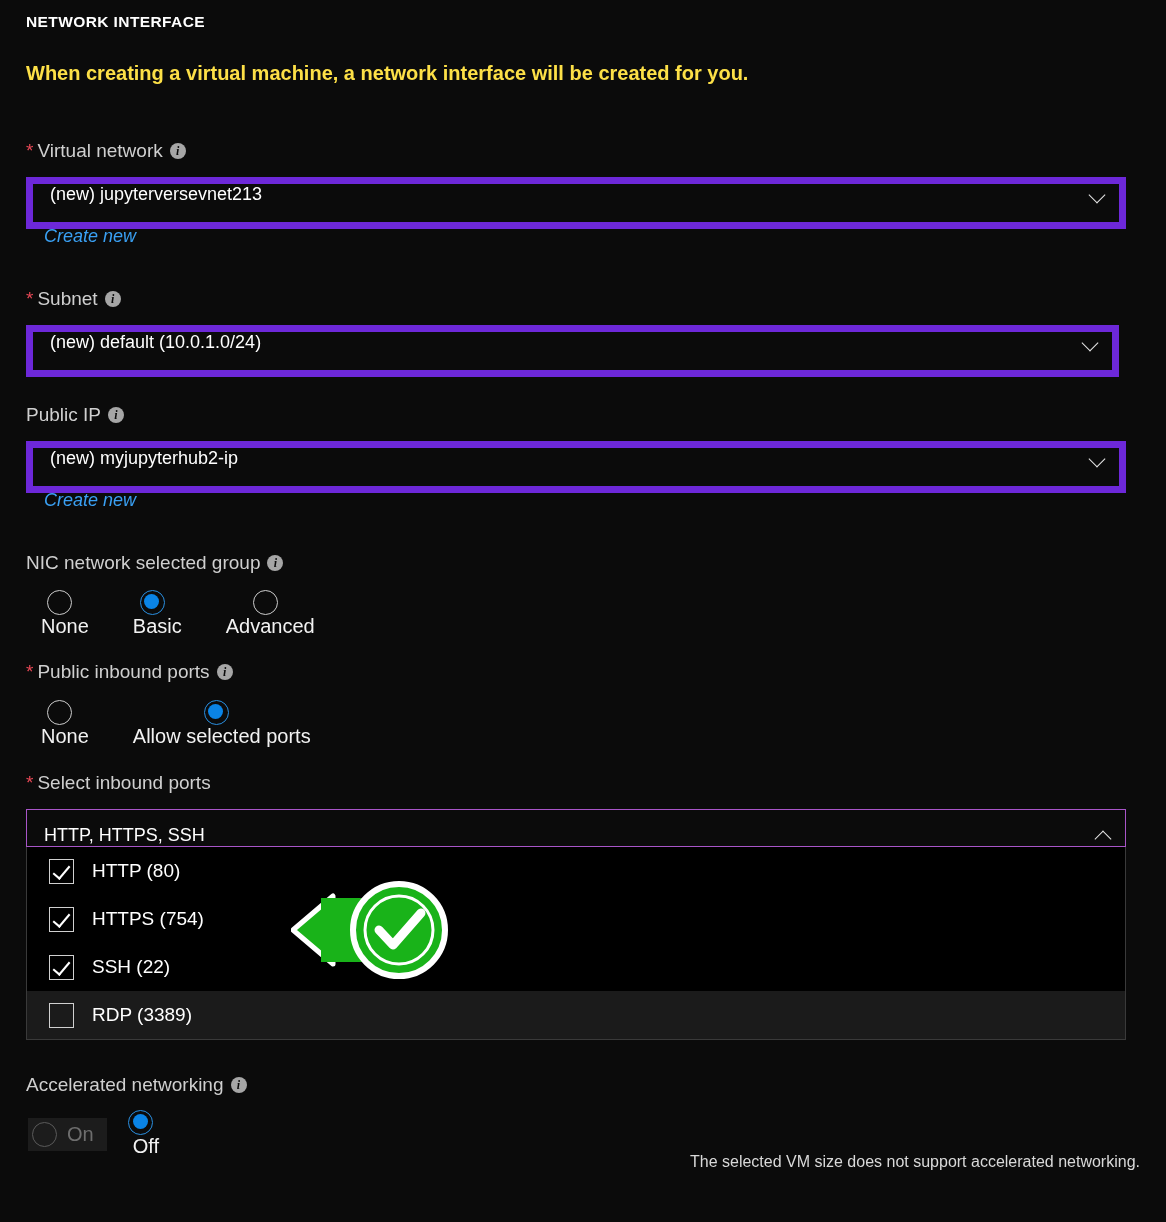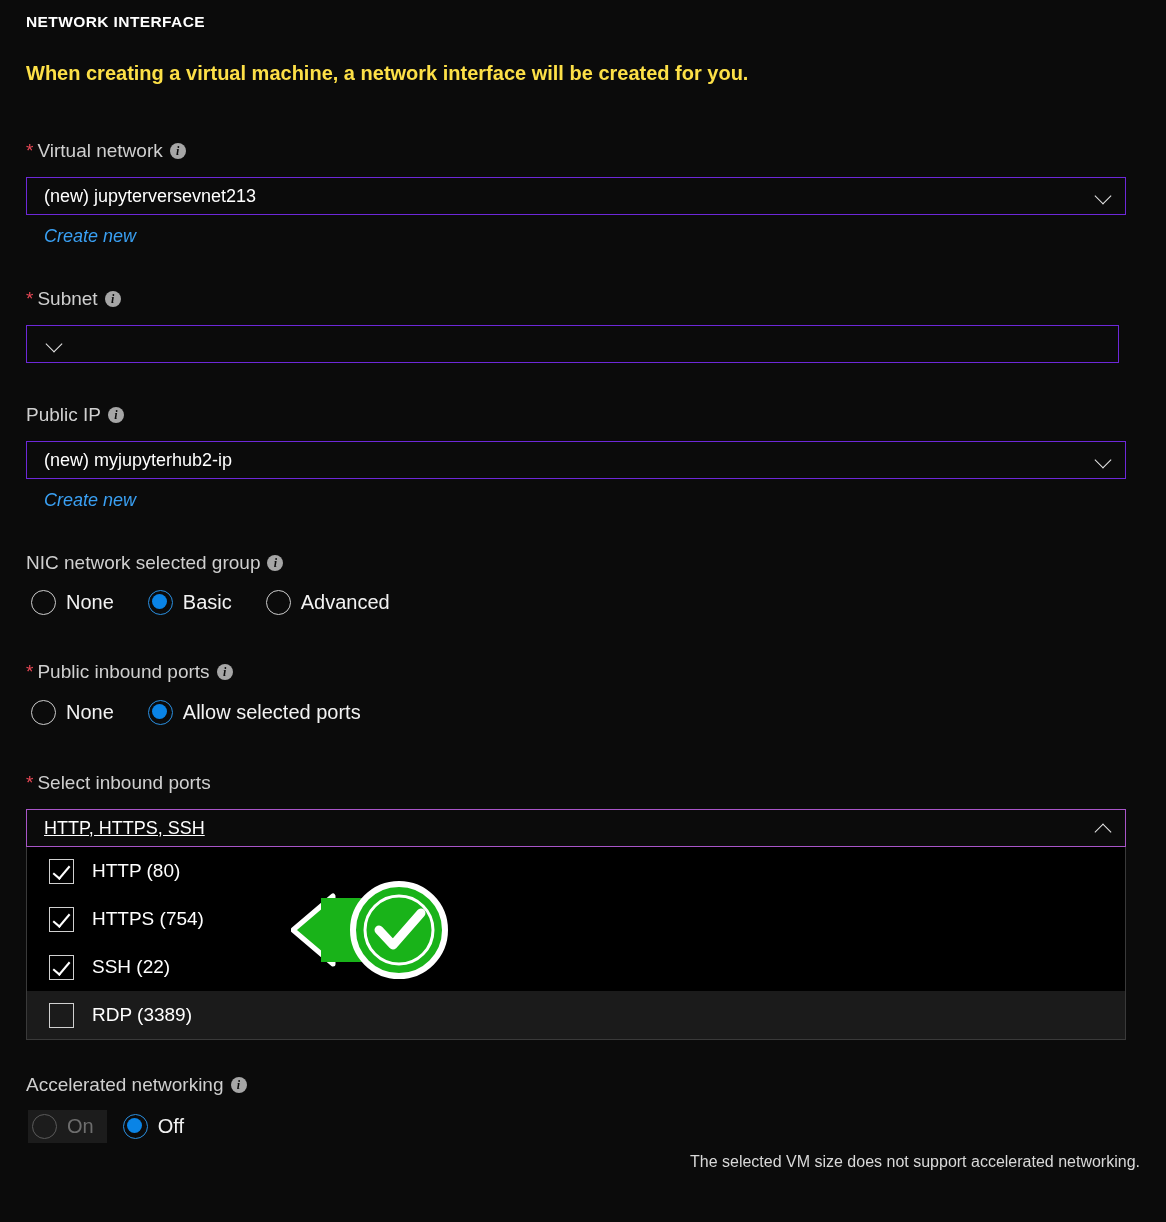--- a/index.html
+++ b/index.html
@@ -63,26 +63,25 @@
     font-style: italic;
     font-family: "Liberation Serif", serif;
     text-align: center;
     line-height: 16px;
     vertical-align: 2px;
     margin-left: 7px;
   }
   .combo {
     position: absolute;
     left: 26px;
-    height: 38px;
-    border: 1px solid #6d28d9;
+    height: 52px;
+    border: 7px solid #6d28d9;
     background: #0b0b0b;
     box-sizing: border-box;
     display: flex;
-    align-items: center;
     padding: 0 10px 0 17px;
     font-size: 18px;
     color: #ffffff;
   }
   .combo .val {
     flex: 1;
     white-space: nowrap;
     overflow: hidden;
     text-overflow: ellipsis;
   }
@@ -119,20 +118,21 @@
   .radio-row {
     position: absolute;
     display: flex;
     align-items: center;
   }
   .radio-item {
     display: flex;
     align-items: center;
     margin-right: 34px;
     cursor: pointer;
+    flex-direction: column;
   }
   .radio {
     width: 25px;
     height: 25px;
     border-radius: 50%;
     border: 1.8px solid #cccccc;
     box-sizing: border-box;
     display: inline-block;
     position: relative;
     flex: 0 0 auto;
@@ -163,24 +163,23 @@
   }
   .dropdown-box {
     position: absolute;
     left: 26px;
     width: 1100px;
     height: 38px;
     border: 1.6px solid #a855c8;
     background: #0b0b0b;
     box-sizing: border-box;
     display: flex;
-    align-items: center;
+    align-items: flex-end;
     padding: 0 10px 0 17px;
     font-size: 18px;
-    text-decoration: underline;
   }
   .dropdown-list {
     position: absolute;
     left: 26px;
     width: 1100px;
     box-sizing: border-box;
     border: 1px solid #3a3a3a;
     border-top: none;
     background: #1b1b1b;
   }
@@ -260,20 +259,21 @@
   <div class="combo" style="top:177px; width:1100px;">
     <span class="val">(new) jupyterversevnet213</span>
     <span class="chev"></span>
   </div>
   <div class="link" style="top:226px;">Create new</div>
 
   <div class="field-label" style="left:26px; top:288px;">
     <span class="req-star">*</span><span>Subnet</span><span class="info-icon">i</span>
   </div>
   <div class="combo" style="top:325px; width:1093px;">
+    <span class="val">(new) default (10.0.1.0/24)</span>
     <span class="chev"></span>
   </div>
 
   <div class="field-label" style="left:26px; top:404px;">
     <span>Public IP</span><span class="info-icon">i</span>
   </div>
   <div class="combo" style="top:441px; width:1100px;">
     <span class="val">(new) myjupyterhub2-ip</span>
     <span class="chev"></span>
   </div>

